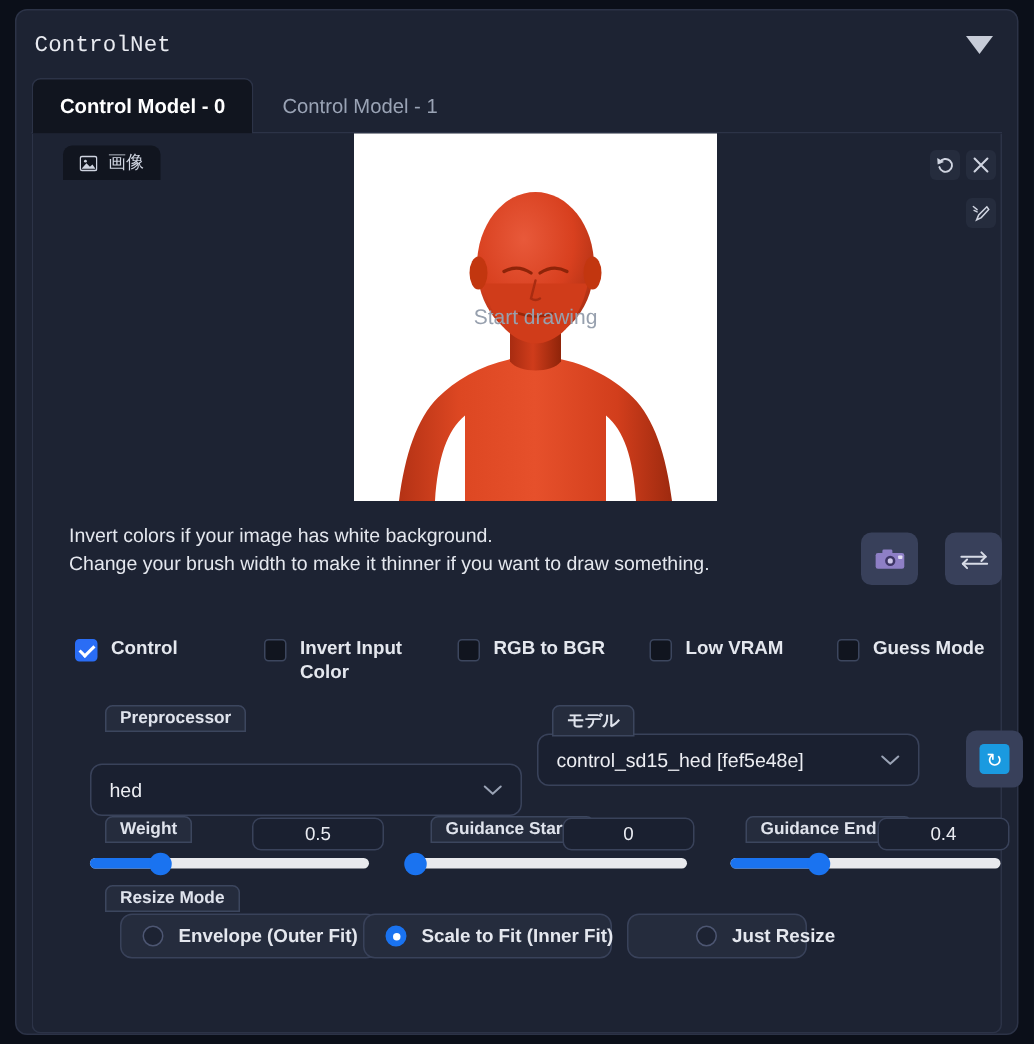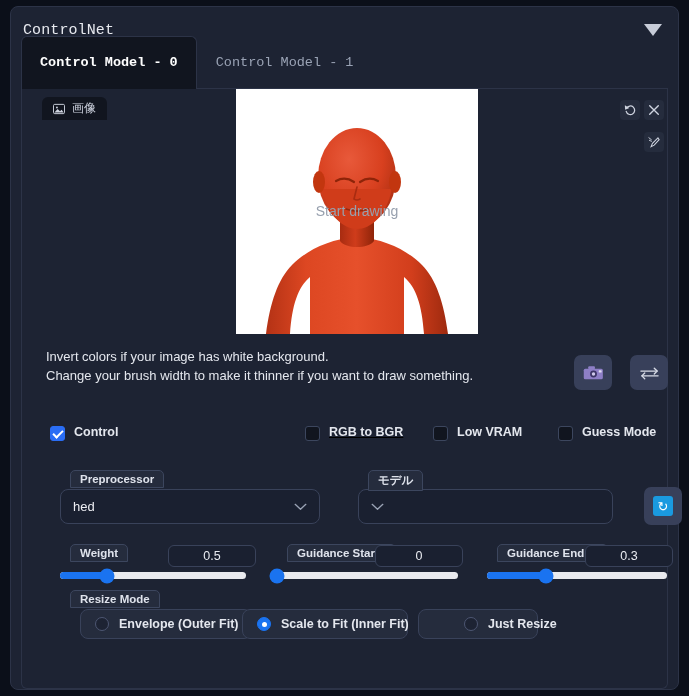--- a/index.html
+++ b/index.html
@@ -50,31 +50,30 @@
   .tabbar {
     position: relative;
     margin: 0 10px;
     height: 36px;
     display: flex;
     align-items: flex-end;
     border-bottom: 1px solid #2c3347;
   }
   .tab {
     position: relative;
-    height: 52px;
+    height: 36px;
     padding: 0 18px;
     display: flex; align-items: center;
     font-size: 13.5px;
     color: #9aa3b5;
     cursor: pointer;
     border: 1px solid transparent;
     border-bottom: none;
     border-radius: 6px 6px 0 0;
     white-space: nowrap;
-    font-family: Liberation Mono, monospace;
   }
   .tab.active {
     background: #11151f;
     color: #ffffff;
     font-weight: bold;
     border-color: #2c3347;
   }
   .tab.active::after {
     content: "";
     position: absolute;
@@ -201,21 +200,21 @@
   }
   .cbox-label {
     color: #e4e7ee;
     font-size: 12.5px;
     font-weight: bold;
     line-height: 16px;
     max-width: 78px;
   }
   #cb-0 { left: 0px;   top: 5px; }
   #cb-1 { left: 126px; top: 5px; }
-  #cb-2 { left: 255px; top: 5px; text-decoration: underline; }
+  #cb-2 { left: 255px; top: 5px; }
   #cb-3 { left: 383px; top: 5px; }
   #cb-4 { left: 508px; top: 5px; }
   #cb-0 .cbox-label, #cb-2 .cbox-label, #cb-3 .cbox-label, #cb-4 .cbox-label { max-width: none; white-space: nowrap; }
 
   
   .group-label {
     position: absolute;
     background: #252c3d;
     border: 1px solid #3c465e;
     border-radius: 5px 5px 0 0;
@@ -238,21 +237,21 @@
     padding: 0 12px;
     cursor: pointer;
   }
   .select-value {
     color: #ecedf2;
     font-size: 13px;
     flex: 1;
     overflow: hidden;
     white-space: nowrap;
   }
-  #sel-preproc { left: 38px;  top: 400px; width: 260px; }
+  #sel-preproc { left: 38px;  top: 420px; width: 288px; }
   #sel-model   { left: 336px; top: 400px; width: 255px; }
   #lab-preproc { left: 48px;  top: 381px; }
   #lab-model   { left: 346px; top: 381px; }
   #btn-refresh {
     position: absolute;
     left: 622px; top: 398px;
     width: 38px; height: 38px;
     background: #38405a;
     border-radius: 7px;
     display: flex; align-items: center; justify-content: center;
@@ -490,20 +489,24 @@
           <path d="M20 11 H3" stroke="#d7dbe6" stroke-width="1.4" stroke-linecap="round"></path>
           <polyline points="6,8 3,11 6,14" fill="none" stroke="#d7dbe6" stroke-width="1.4" stroke-linecap="round" stroke-linejoin="round"></polyline>
         </svg>
       </div>
 
       <div class="checkrow">
         <div class="cbox" id="cb-0">
           <span class="cbx on"></span>
           <span class="cbox-label">Control</span>
         </div>
+        <div class="cbox" id="cb-1">
+          <span class="cbx"></span>
+          <span class="cbox-label">Invert Input Color</span>
+        </div>
         <div class="cbox" id="cb-2">
           <span class="cbx"></span>
           <span class="cbox-label">RGB to BGR</span>
         </div>
         <div class="cbox" id="cb-3">
           <span class="cbx"></span>
           <span class="cbox-label">Low VRAM</span>
         </div>
         <div class="cbox" id="cb-4">
           <span class="cbx"></span>
@@ -514,20 +517,21 @@
       <div class="group-label" id="lab-preproc">Preprocessor</div>
       <div class="select" id="sel-preproc">
         <span class="select-value">hed</span>
         <svg width="13" height="8" viewBox="0 0 14 9" aria-hidden="true">
           <polyline points="1,1.5 7,7 13,1.5" fill="none" stroke="#9aa3b5" stroke-width="1.5" stroke-linecap="round" stroke-linejoin="round"></polyline>
         </svg>
       </div>
 
       <div class="group-label" id="lab-model">モデル</div>
       <div class="select" id="sel-model">
+        <span class="select-value">control_sd15_hed [fef5e48e]</span>
         <svg width="13" height="8" viewBox="0 0 14 9" aria-hidden="true">
           <polyline points="1,1.5 7,7 13,1.5" fill="none" stroke="#9aa3b5" stroke-width="1.5" stroke-linecap="round" stroke-linejoin="round"></polyline>
         </svg>
       </div>
       <div id="btn-refresh">
         <span class="refresh-glyph">↻</span>
       </div>
 
       <div class="slider-group" id="grp-weight">
         <div class="group-label">Weight</div>
@@ -542,21 +546,21 @@
         <div class="group-label">Guidance Start (</div>
         <div class="num-box">0</div>
         <div class="track">
           <div class="fill" style="width:0%"></div>
           <div class="thumb" style="left:0%"></div>
         </div>
       </div>
 
       <div class="slider-group" id="grp-gend">
         <div class="group-label">Guidance End (T</div>
-        <div class="num-box">0.3</div>
+        <div class="num-box">0.4</div>
         <div class="track">
           <div class="fill" style="width:33%"></div>
           <div class="thumb" style="left:33%"></div>
         </div>
       </div>
 
       <div class="group-label" id="lab-resize">Resize Mode</div>
       <div id="resize-row">
         <div class="radio" id="rb-0">
           <span class="rbtn"></span>

